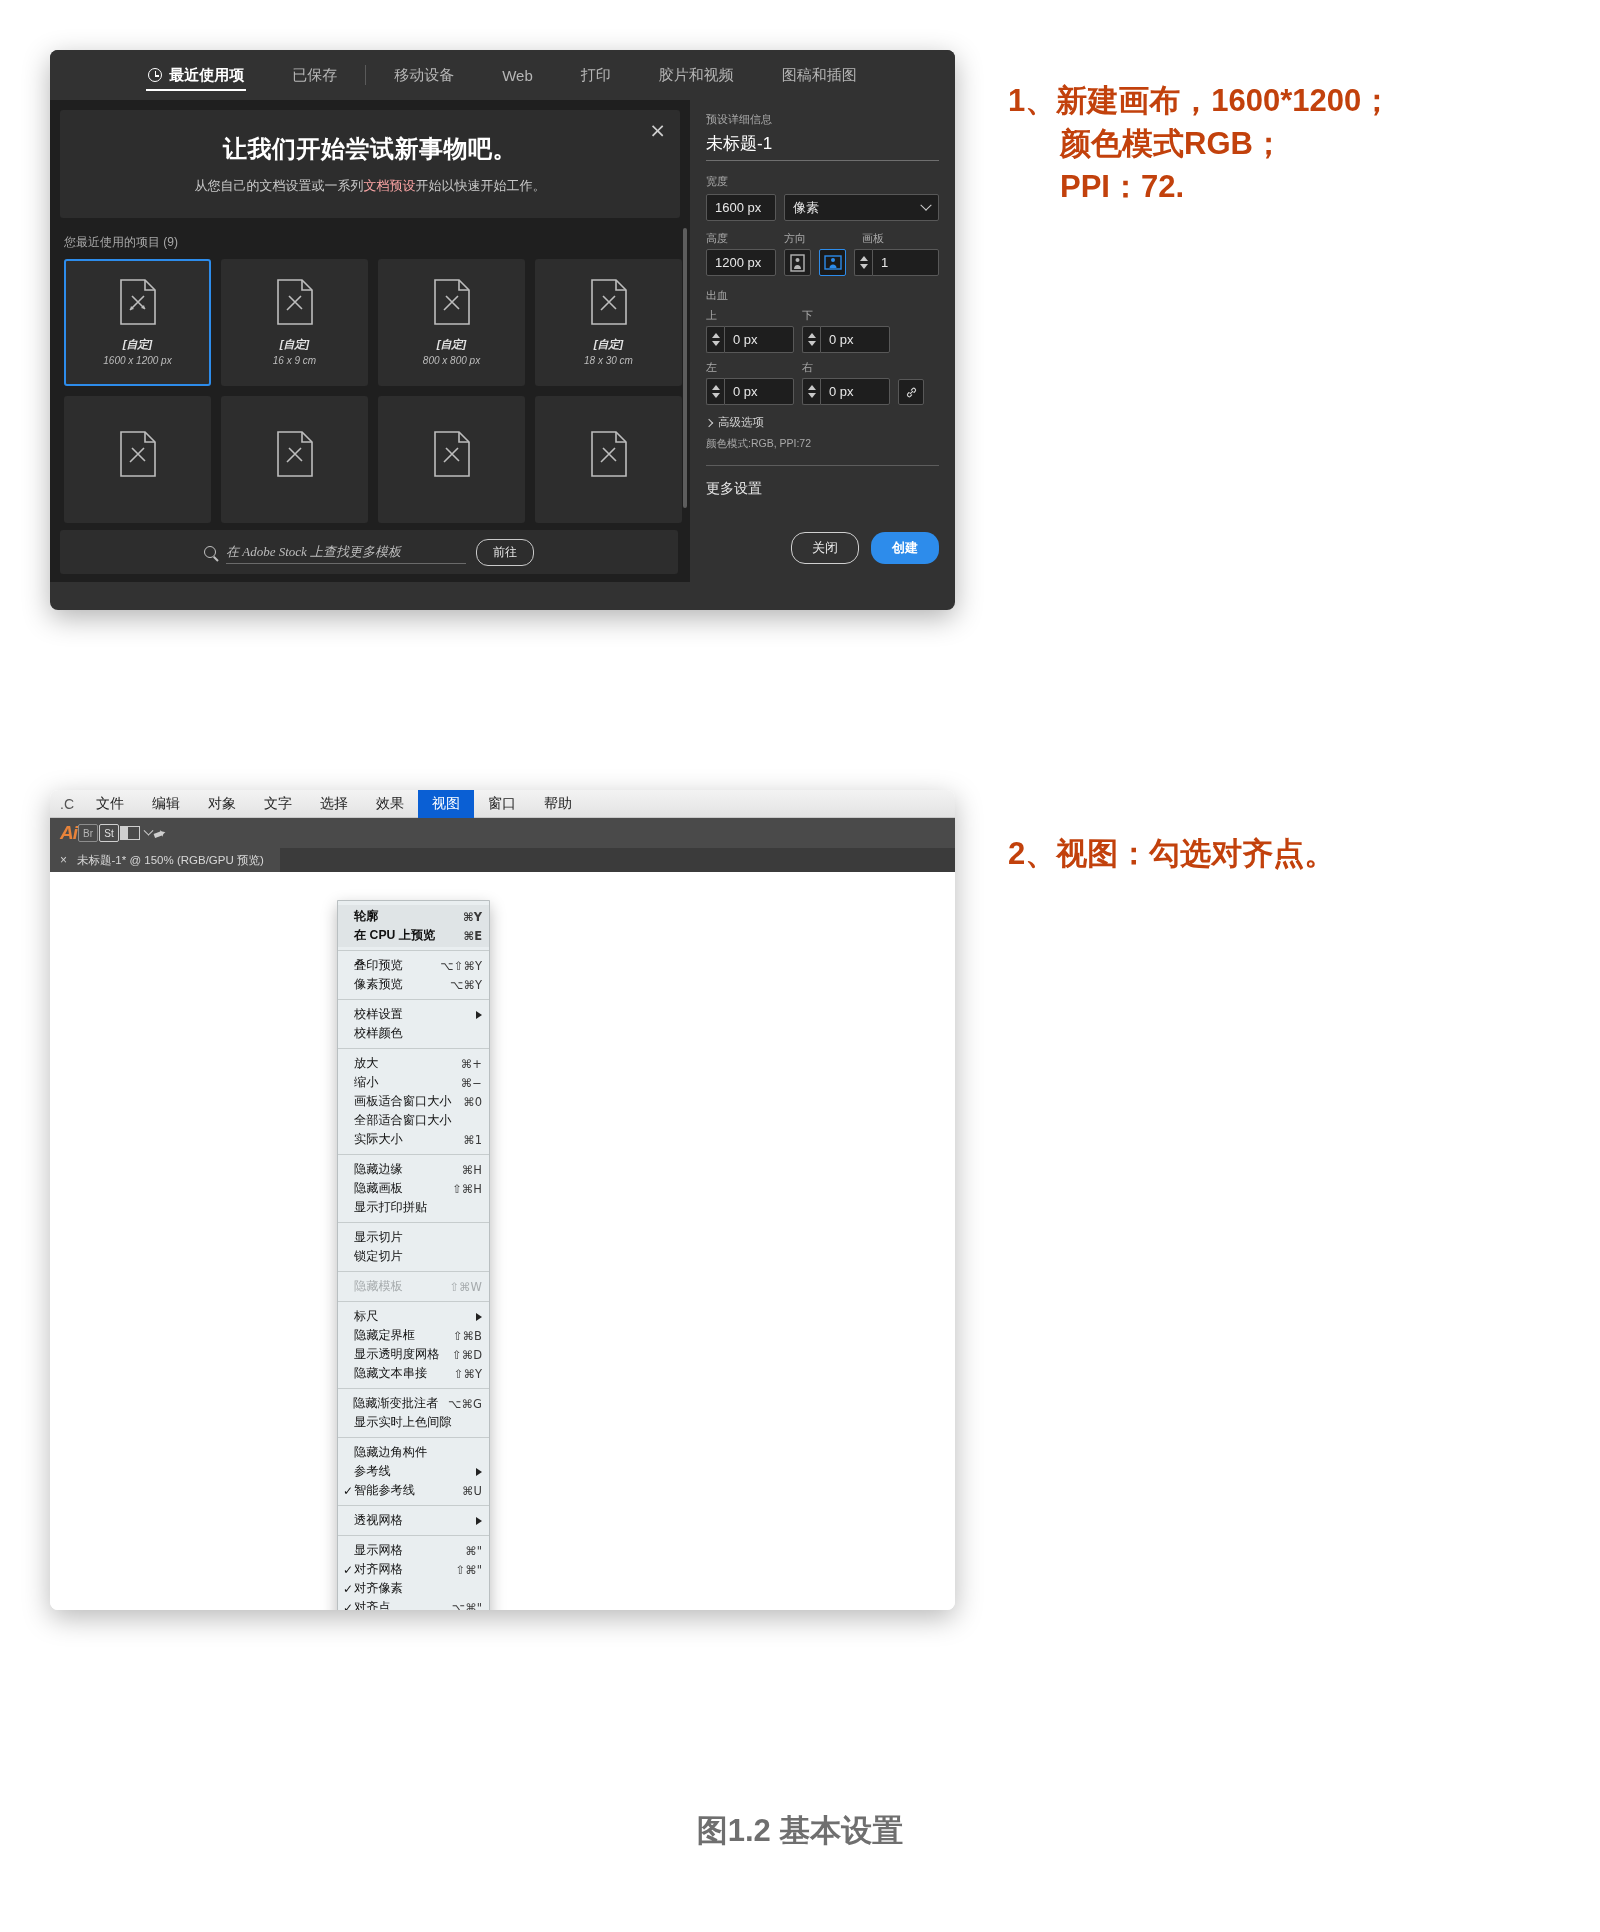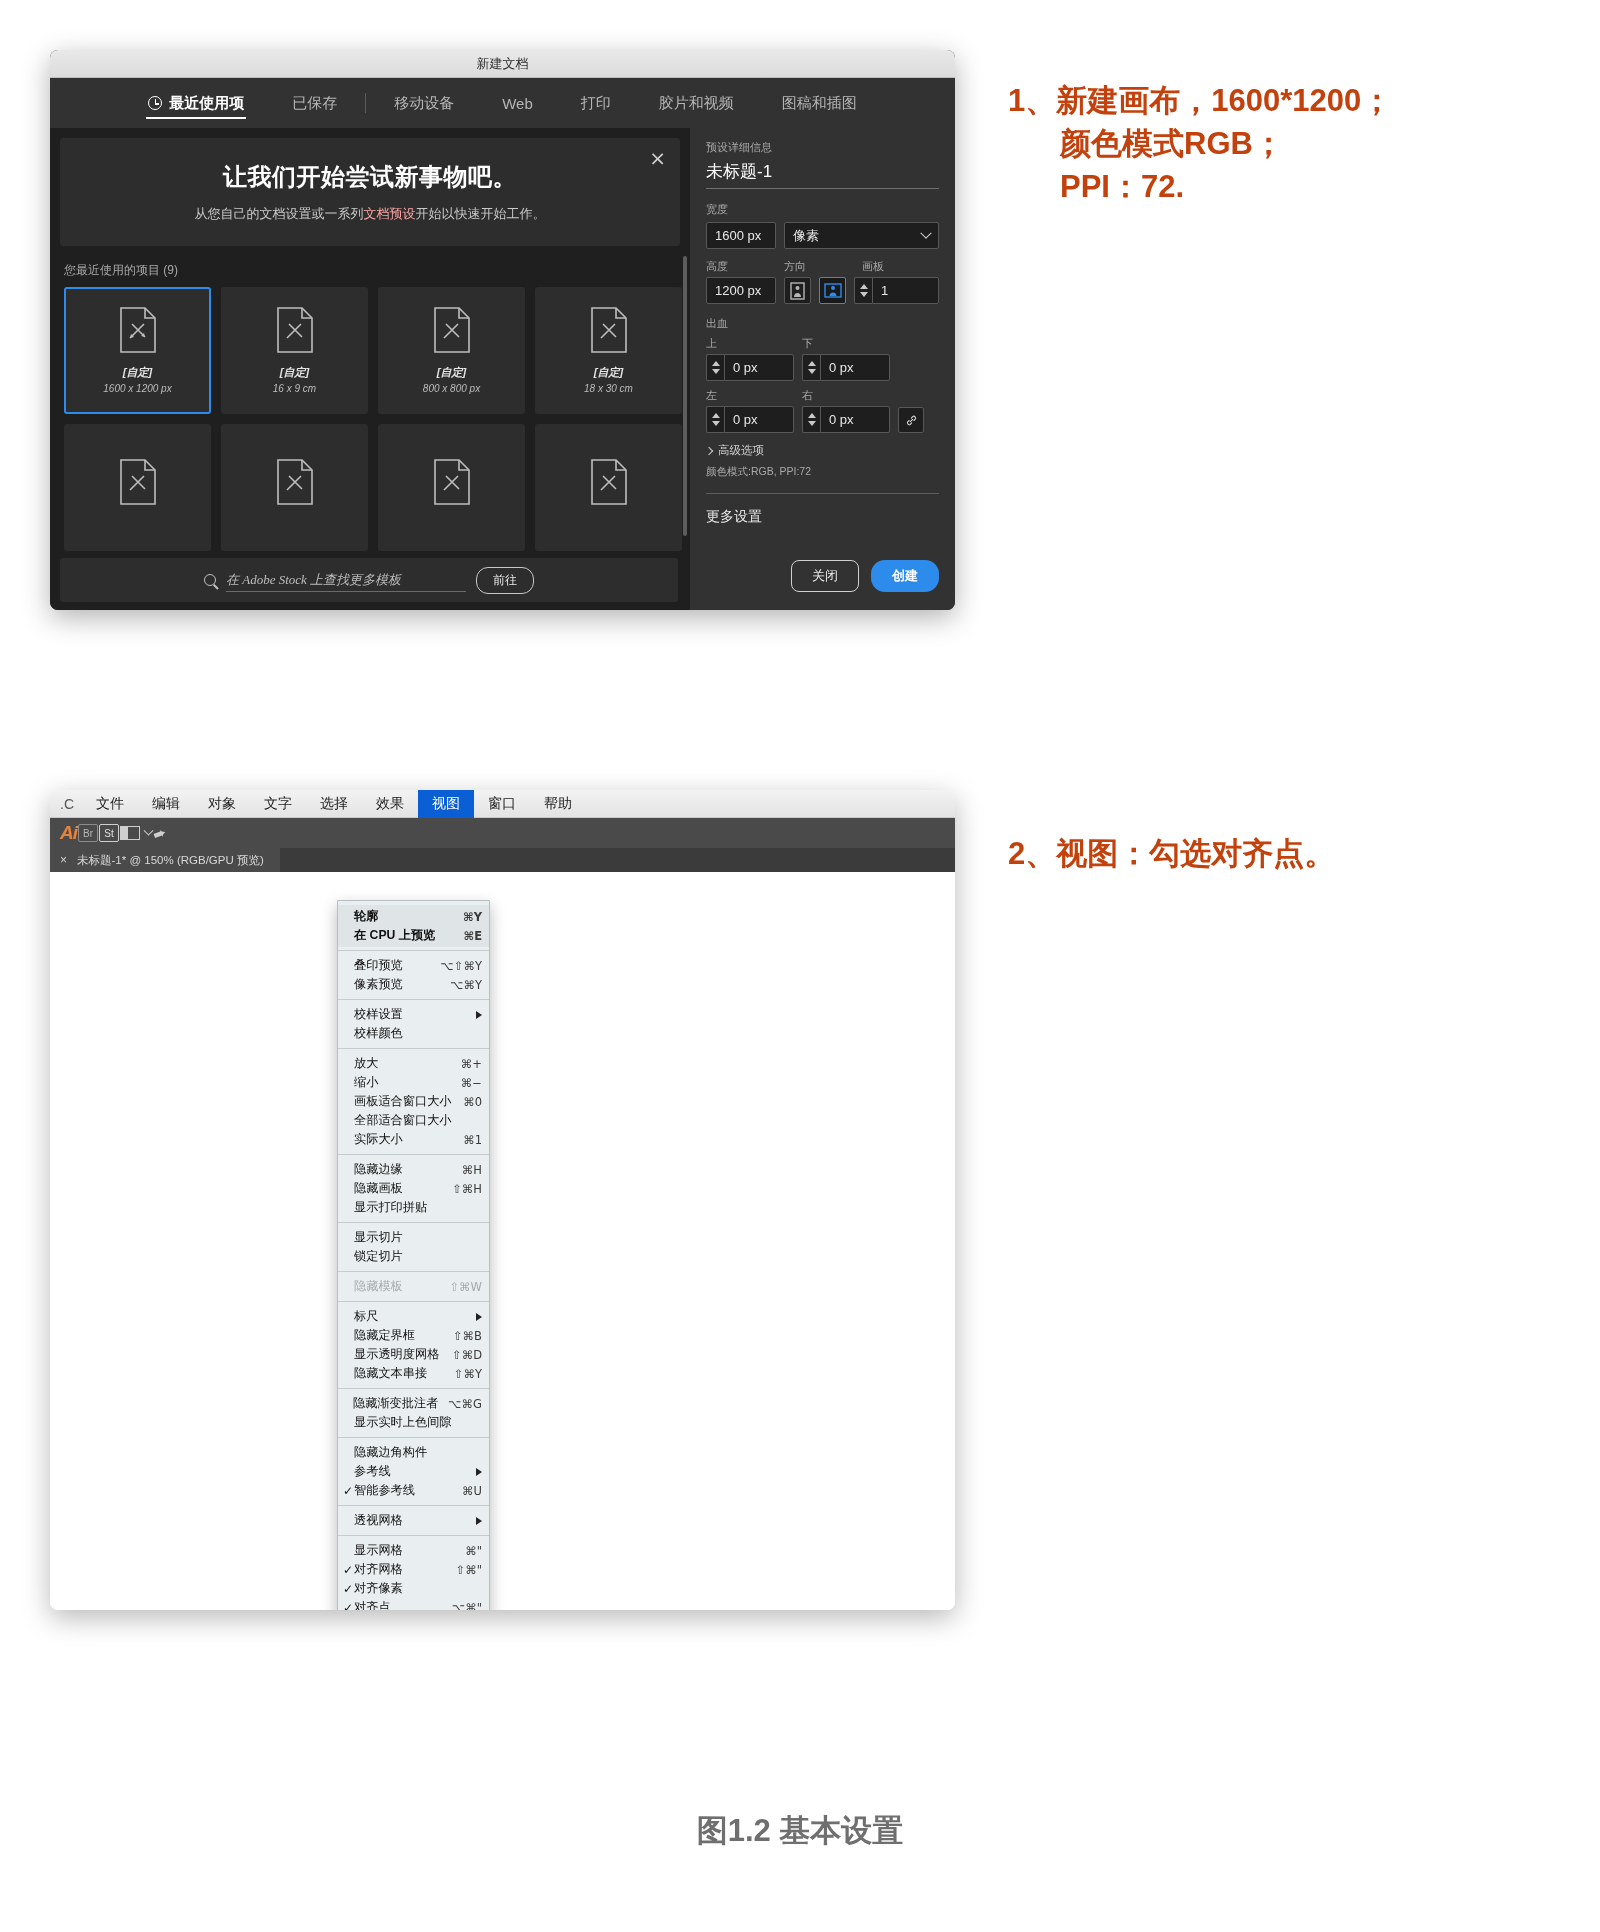--- a/index.html
+++ b/index.html
@@ -147,21 +147,21 @@
     width: 26px; height: 26px; background:#1e1e1e; border:1px solid #585858;
     border-radius: 2px; display:flex; align-items:center;justify-content:center; color:#d5d5d5; font-size:13px;
   }
   .adv { color:#cfcfcf; font-size:11.5px; display:flex; align-items:center; gap:6px; margin-top:10px; }
   .adv .ar { width:6px;height:6px;border-right:1.4px solid #cfcfcf;border-bottom:1.4px solid #cfcfcf;transform:rotate(-45deg); }
   .cmode { color:#a9a9a9; font-size:10.5px; margin-top:7px; }
   .hr { border-top:1px solid #5d5d5d; margin:14px 0 14px 0; }
   .more { color:#e8e8e8; font-size:14px; }
   .nd-actions { position:absolute; right:16px; bottom:18px; display:flex; gap:12px; }
   .btn-close {
-    border:1px solid #d0d0d0; border-radius:8px; color:#ededed; background:transparent;
+    border:1px solid #d0d0d0; border-radius:14px; color:#ededed; background:transparent;
     font-size:13px; padding:6px 20px;
   }
   .btn-create {
     border:none; border-radius:14px; color:#ffffff; background:#2d8ceb;
     font-size:13px; padding:7px 21px; font-weight:bold;
   }
 
   
   .ai-shadow {
     position: absolute; left: 50px; top: 790px;
@@ -239,23 +239,20 @@
     color:#6f6f6f; font-size:31px; font-weight:bold;
   }
 </style>
 </head>
 <body>
 
 <div class="page">
 
   <div class="nd-shadow">
 
-    <div class="nd-titlebar">
-      <span>新建文档</span>
-    </div>
 
     <div class="nd-tabs">
       <div class="nd-tab active">
         <span class="clock"></span>
         <span>最近使用项</span>
       </div>
       <div class="nd-tab">
         <span>已保存</span>
       </div>
       <div class="nd-tabdiv"></div>

